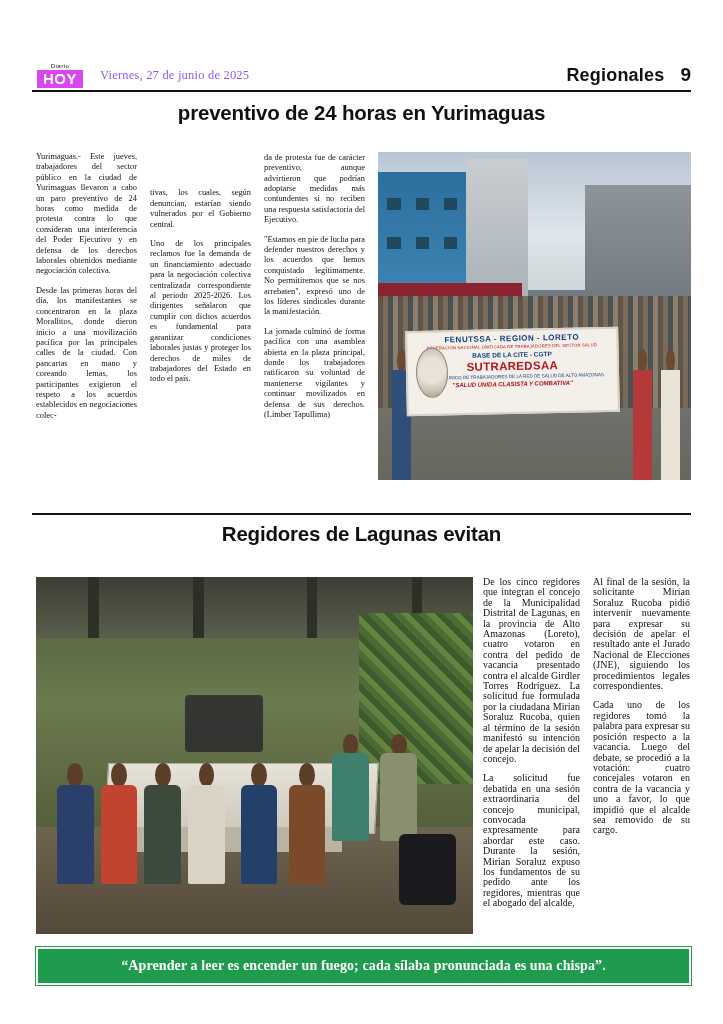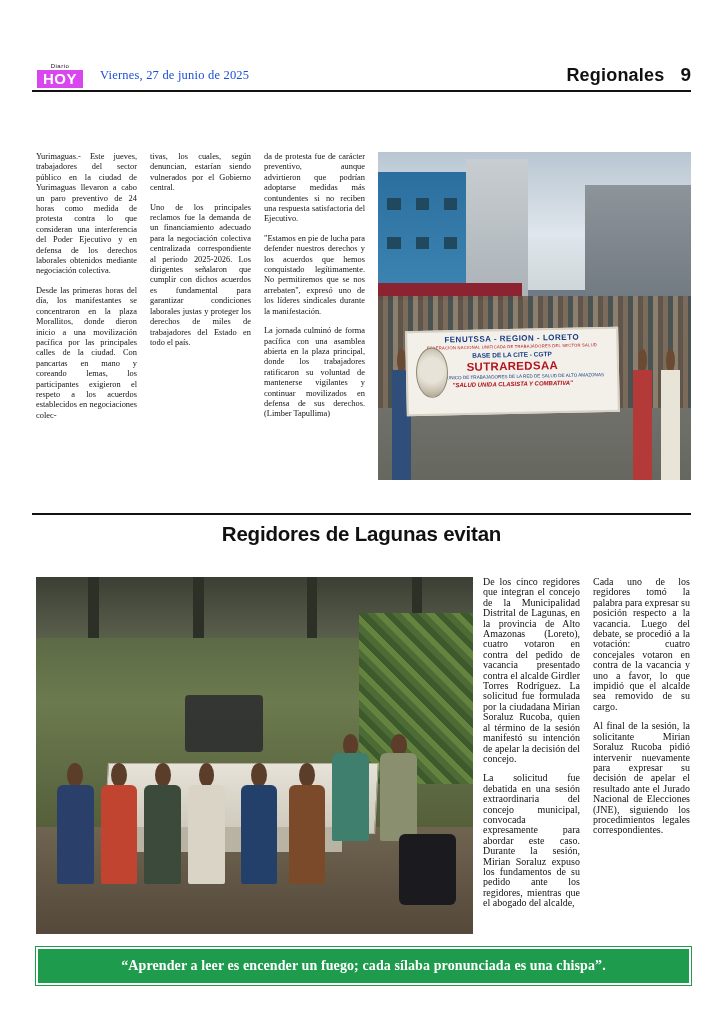--- a/index.html
+++ b/index.html
@@ -50,21 +50,21 @@
     font-family: "Liberation Sans", sans-serif;
     font-weight: bold;
     font-size: 15px;
     letter-spacing: .5px;
     padding: 1px 6px 2px 6px;
     line-height: 15px;
   }
   .masthead-date {
     font-family: "Liberation Serif", serif;
     font-size: 12.5px;
-    color: #1d4ed8;
+    color: #8b5cf6;
     letter-spacing: .2px;
   }
   .masthead-right {
     margin-left: auto;
     display: flex;
     align-items: baseline;
     gap: 16px;
   }
   .section-name {
     font-family: "Liberation Sans", sans-serif;
@@ -101,20 +101,21 @@
     letter-spacing: -.2px;
   }
 
   .a1-cols {
     position: absolute;
     left: 36px;
     top: 152px;
     width: 330px;
     display: flex;
     gap: 13px;
+    align-items: center;
   }
   .col {
     width: 101px;
     font-size: 8.4px;
     line-height: 10.4px;
     text-align: justify;
     color: #111;
     hyphens: auto;
   }
   .col p { margin: 0 0 9px 0; }
@@ -356,20 +357,21 @@
     </div>
     <div class="masthead-date">Viernes, 27 de junio de  2025</div>
     <div class="masthead-right">
       <div class="section-name">Regionales</div>
       <div class="page-number">9</div>
     </div>
   </div>
   <div class="rule-top"></div>
 
   <div class="a1-headline">
+    <div>preventivo de 24 horas en Yurimaguas</div>
   </div>
 
   <div class="a1-cols">
     <div class="col">
       <p>Yurimaguas.- Este jueves, trabajadores del sector público en la ciudad de Yurimaguas llevaron a cabo un paro preventivo de 24 horas como medida de protesta contra lo que consideran una interferencia del Poder Ejecutivo y en defensa de los derechos laborales obtenidos mediante negociación colectiva.</p>
       <p>Desde las primeras horas del día, los manifestantes se concentraron en la plaza Morallitos, donde dieron inicio a una movilización pacífica por las principales calles de la ciudad. Con pancartas en mano y coreando lemas, los participantes exigieron el respeto a los acuerdos establecidos en negociaciones colec-</p>
     </div>
     <div class="col">
       <p>tivas, los cuales, según denuncian, estarían siendo vulnerados por el Gobierno central.</p>
       <p>Uno de los principales reclamos fue la demanda de un financiamiento adecuado para la negociación colectiva centralizada correspondiente al periodo 2025-2026. Los dirigentes señalaron que cumplir con dichos acuerdos es fundamental para garantizar condiciones laborales justas y proteger los derechos de miles de trabajadores del Estado en todo el país.</p>
@@ -479,22 +481,22 @@
       <div class="bag"></div>
     </div>
   </div>
 
   <div class="a2-cols">
     <div class="col2">
       <p>De los cinco regidores que integran el concejo de la Municipalidad Distrital de Lagunas, en la provincia de Alto Amazonas (Loreto), cuatro votaron en contra del pedido de vacancia presentado contra el alcalde Girdler Torres Rodríguez. La solicitud fue formulada por la ciudadana Mirian Soraluz Rucoba, quien al término de la sesión manifestó su intención de apelar la decisión del concejo.</p>
       <p>La solicitud fue debatida en una sesión extraordinaria del concejo municipal, convocada expresamente para abordar este caso. Durante la sesión, Mirian Soraluz expuso los fundamentos de su pedido ante los regidores, mientras que el abogado del alcalde,</p>
     </div>
     <div class="col2">
+      <p>Al final de la sesión, la solicitante Mirian Soraluz Rucoba pidió intervenir nuevamente para expresar su decisión de apelar el resultado ante el Jurado Nacional de Elecciones (JNE), siguiendo los procedimientos legales correspondientes.</p>
       <p>Cada uno de los regidores tomó la palabra para expresar su posición respecto a la vacancia. Luego del debate, se procedió a la votación: cuatro concejales votaron en contra de la vacancia y uno a favor, lo que impidió que el alcalde sea removido de su cargo.</p>
-      <p>Al final de la sesión, la solicitante Mirian Soraluz Rucoba pidió intervenir nuevamente para expresar su decisión de apelar el resultado ante el Jurado Nacional de Elecciones (JNE), siguiendo los procedimientos legales correspondientes.</p>
     </div>
   </div>
 
   <div class="banner">
     <div class="banner-text">“Aprender a leer es encender un fuego; cada sílaba pronunciada es una chispa”.</div>
   </div>
 
 </div>
 
 </body></html>

